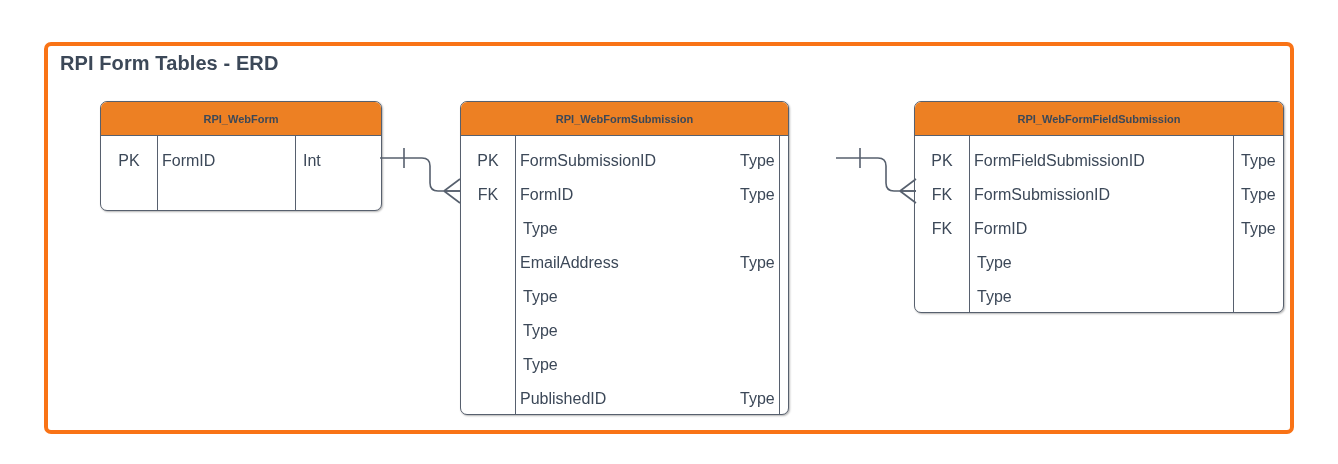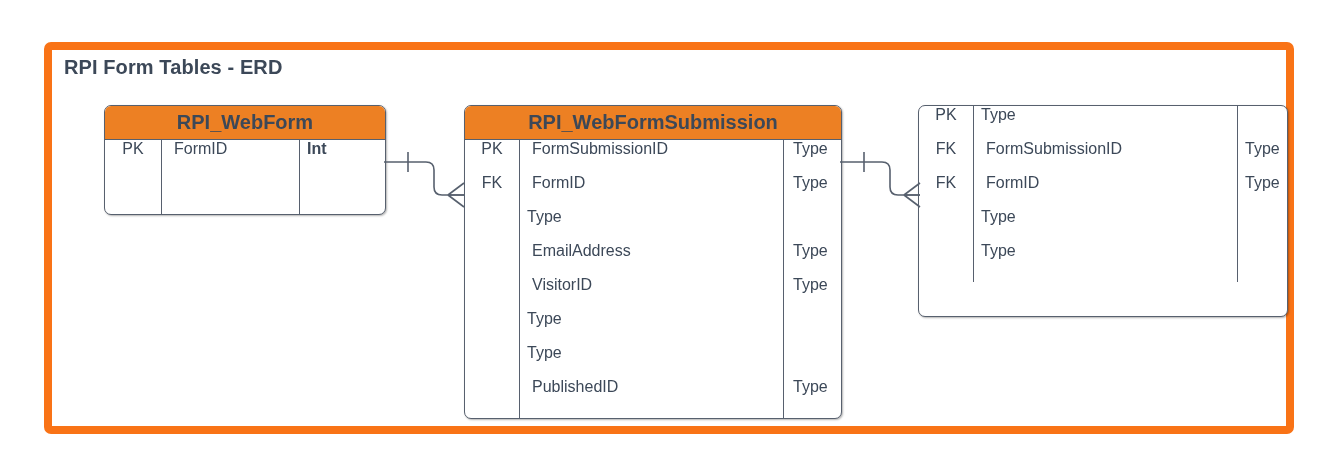--- a/index.html
+++ b/index.html
@@ -15,21 +15,21 @@
     overflow: hidden;
   }
 
   
   #erd-frame {
     position: absolute;
     left: 44px;
     top: 42px;
     width: 1250px;
     height: 392px;
-    border: 8px solid #f97316;
+    border: 4px solid #f97316;
     border-radius: 7px;
     box-sizing: border-box;
     background: #ffffff;
   }
 
   #diagram-title {
     position: absolute;
     left: 12px;
     top: 6px;
     font-size: 20px;
@@ -47,21 +47,21 @@
     border-radius: 7px;
     background: #ffffff;
     overflow: hidden;
     box-shadow: 1px 1px 2px rgba(0,0,0,0.30);
   }
   .entity-header {
     height: 34px;
     background: #ED8023;
     border-bottom: 1.4px solid #57606E;
     color: #3C4858;
-    font-size: 20px;
+    font-size: 11px;
     font-weight: bold;
     display: flex;
     align-items: center;
     justify-content: center;
     white-space: nowrap;
     box-sizing: border-box;
   }
   .entity-body {
     position: relative;
     box-sizing: border-box;
@@ -70,55 +70,55 @@
   .col-divider {
     position: absolute;
     top: 0;
     bottom: 0;
     width: 1.2px;
     background: #57606E;
   }
   .attr-row {
     display: flex;
     height: 34px;
-    align-items: flex-start;
+    align-items: flex-end;
     box-sizing: border-box;
   }
   .cell-key {
     flex: 0 0 auto;
     text-align: center;
     font-size: 16px;
     color: #3C4858;
     box-sizing: border-box;
   }
   .cell-name {
     flex: 1 1 auto;
     font-size: 16px;
     color: #3C4858;
-    padding-left: 13px;
+    padding-left: 5px;
     box-sizing: border-box;
     white-space: nowrap;
     overflow: hidden;
   }
   .cell-type {
     flex: 0 0 auto;
     font-size: 16px;
     color: #3C4858;
     padding-left: 8px;
     box-sizing: border-box;
     white-space: nowrap;
   }
 
   
   #entity-rpi-webform { left: 52px; top: 55px; width: 282px; height: 110px; }
   #entity-rpi-webform .cell-key  { width: 56px; }
-  #entity-rpi-webform .cell-type { width: 86px; font-weight: bold; }
+  #entity-rpi-webform .cell-type { width: 86px; }
   #entity-rpi-webform .entity-body { height: 74px; }
 
-  #entity-rpi-webformsubmission { left: 412px; top: 55px; width: 378px; height: 314px; }
+  #entity-rpi-webformsubmission { left: 412px; top: 55px; width: 329px; height: 314px; }
   #entity-rpi-webformsubmission .cell-key  { width: 54px; }
   #entity-rpi-webformsubmission .cell-type { width: 56px; }
   #entity-rpi-webformsubmission .entity-body { height: 278px; }
 
   #entity-rpi-webformfieldsubmission { left: 866px; top: 55px; width: 370px; height: 212px; }
   #entity-rpi-webformfieldsubmission .cell-key  { width: 54px; }
   #entity-rpi-webformfieldsubmission .cell-type { width: 50px; }
   #entity-rpi-webformfieldsubmission .entity-body { height: 176px; }
 
   
@@ -174,46 +174,47 @@
         <div class="cell-key"></div>
         <div class="cell-type">Type</div>
       </div>
       <div class="attr-row">
         <div class="cell-key"></div>
         <div class="cell-name">EmailAddress</div>
         <div class="cell-type">Type</div>
       </div>
       <div class="attr-row">
         <div class="cell-key"></div>
-        <div class="cell-name">VisitorID</div>
         <div class="cell-type">Type</div>
       </div>
       <div class="attr-row">
         <div class="cell-key"></div>
         <div class="cell-type">Type</div>
       </div>
       <div class="attr-row">
         <div class="cell-key"></div>
         <div class="cell-type">Type</div>
       </div>
       <div class="attr-row">
         <div class="cell-key"></div>
         <div class="cell-name">PublishedID</div>
         <div class="cell-type">Type</div>
       </div>
     </div>
   </div>
 
   <div class="entity" id="entity-rpi-webformfieldsubmission">
+    <div class="entity-header">RPI_WebFormFieldSubmission</div>
     <div class="entity-body">
       <div class="col-divider" style="left:54px;"></div>
       <div class="col-divider" style="left:318px;"></div>
 
       <div class="attr-row">
         <div class="cell-key">PK</div>
+        <div class="cell-name">FormFieldSubmissionID</div>
         <div class="cell-type">Type</div>
       </div>
       <div class="attr-row">
         <div class="cell-key">FK</div>
         <div class="cell-name">FormSubmissionID</div>
         <div class="cell-type">Type</div>
       </div>
       <div class="attr-row">
         <div class="cell-key">FK</div>
         <div class="cell-name">FormID</div>

